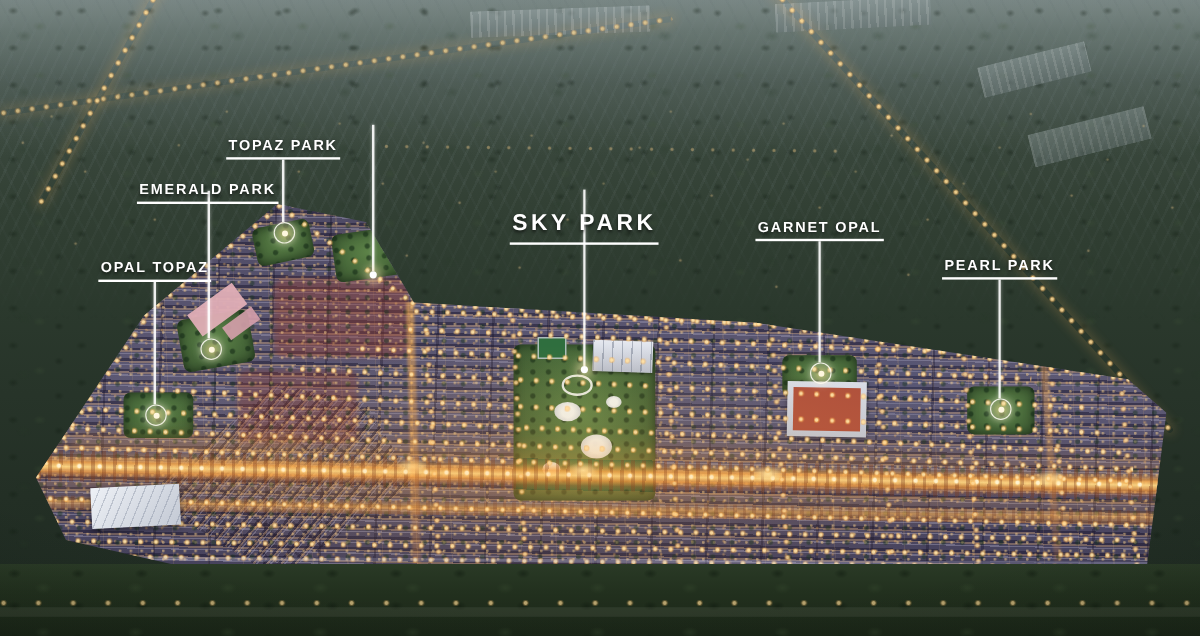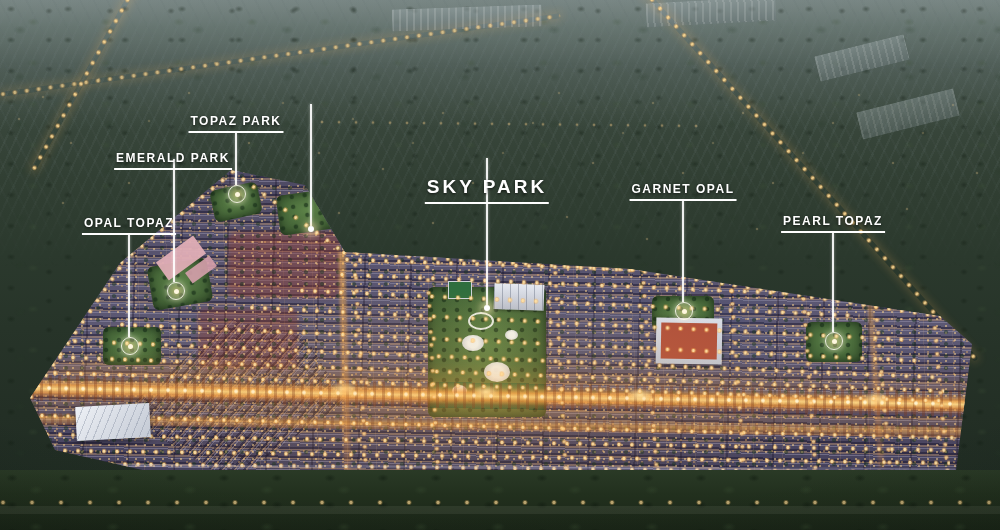--- a/index.html
+++ b/index.html
@@ -305,15 +305,15 @@
   <div class="ring" style="left:684px;top:311px;"></div>
   <div class="ring" style="left:834px;top:341px;"></div>
   <div class="enddot" style="left:311px;top:229px;"></div>
   <div class="enddot" style="left:487px;top:308px;"></div>
 
   <div class="park-label" style="left:129px;top:217px;">OPAL TOPAZ</div>
   <div class="park-label" style="left:173px;top:152px;">EMERALD PARK</div>
   <div class="park-label" style="left:236px;top:115px;">TOPAZ PARK</div>
   <div class="park-label big" style="left:487px;top:130px;margin-top:47px;">SKY PARK</div>
   <div class="park-label" style="left:683px;top:183px;">GARNET OPAL</div>
-  <div class="park-label" style="left:833px;top:215px;">PEARL TOPAZ</div>
+  <div class="park-label" style="left:833px;top:215px;">PEARL PARK</div>
 
 </div>
 
 </body></html>

